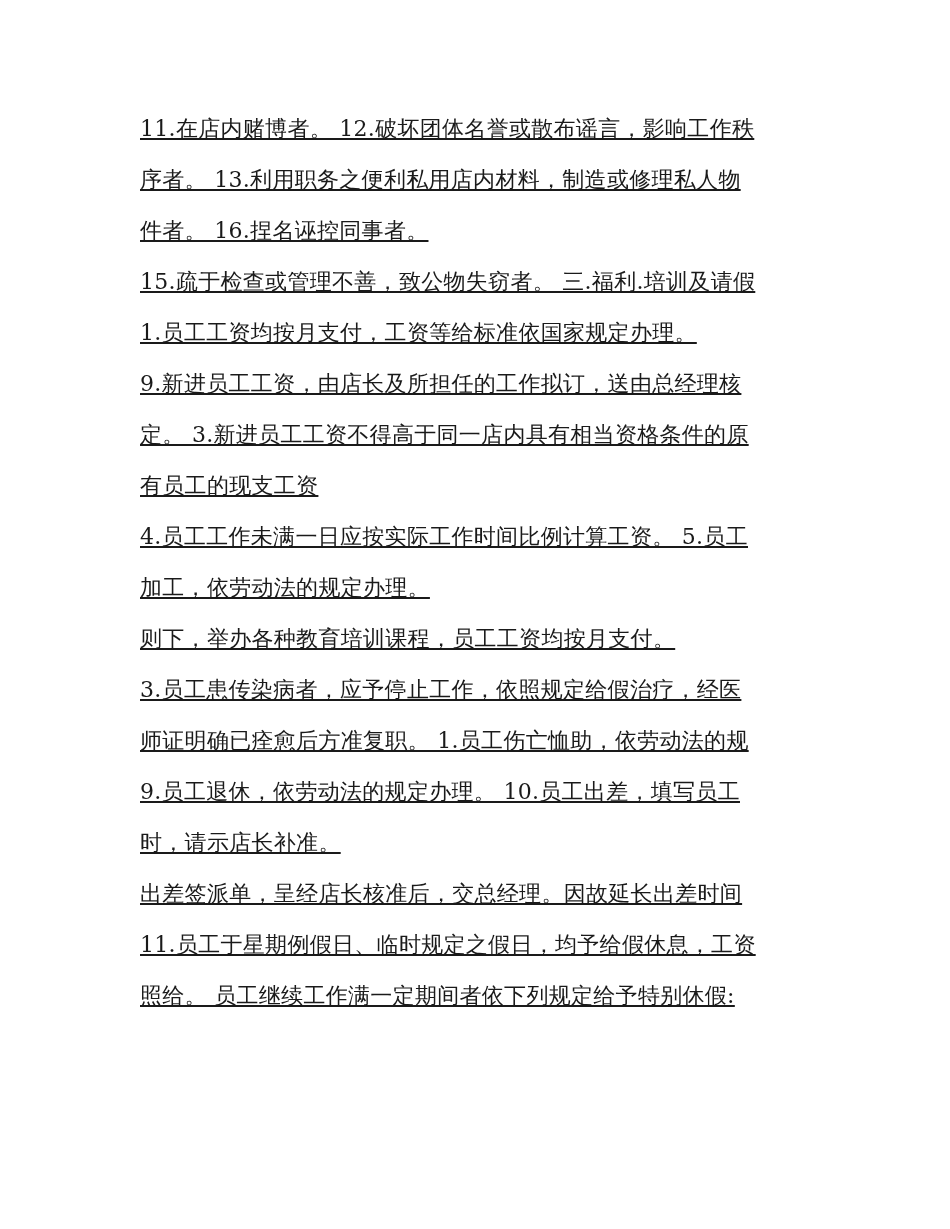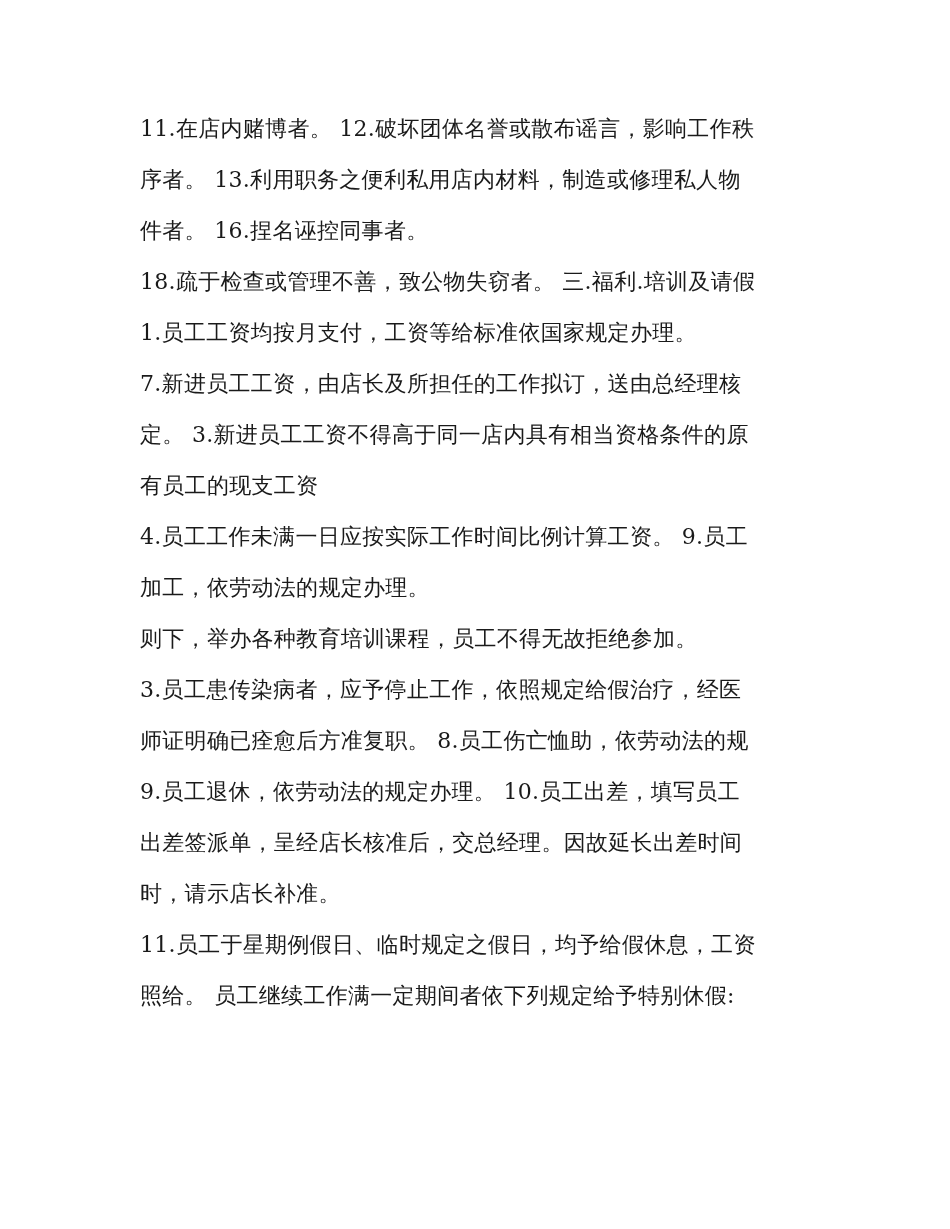--- a/index.html
+++ b/index.html
@@ -3,42 +3,42 @@
   <meta charset="utf-8">
   <style>
     html, body { margin: 0; padding: 0; }
     body {
       width: 950px; height: 1229px; background: #ffffff;
       position: relative; overflow: hidden;
       font-family: "DejaVu Serif", "Liberation Serif", serif;
       color: #1a1a1a;
     }
     .page {
-      position: absolute; left: 140px; top: 109px; width: 680px;
+      position: absolute; left: 140px; top: 109px; width: 680px; text-decoration: underline;
     }
     .line {
       height: 51px; line-height: 40px;
       font-size: 22px; white-space: nowrap; letter-spacing: 0.3px;
     }
   </style>
 </head>
 <body>
 
 <div class="page">
   <div class="line">11.在店内赌博者。 12.破坏团体名誉或散布谣言，影响工作秩</div>
   <div class="line">序者。 13.利用职务之便利私用店内材料，制造或修理私人物</div>
   <div class="line">件者。 16.捏名诬控同事者。</div>
-  <div class="line">18.疏于检查或管理不善，致公物失窃者。 三.福利.培训及请假</div>
+  <div class="line">15.疏于检查或管理不善，致公物失窃者。 三.福利.培训及请假</div>
   <div class="line">1.员工工资均按月支付，工资等给标准依国家规定办理。</div>
-  <div class="line">7.新进员工工资，由店长及所担任的工作拟订，送由总经理核</div>
+  <div class="line">9.新进员工工资，由店长及所担任的工作拟订，送由总经理核</div>
   <div class="line">定。 3.新进员工工资不得高于同一店内具有相当资格条件的原</div>
   <div class="line">有员工的现支工资</div>
-  <div class="line">4.员工工作未满一日应按实际工作时间比例计算工资。 9.员工</div>
+  <div class="line">4.员工工作未满一日应按实际工作时间比例计算工资。 5.员工</div>
   <div class="line">加工，依劳动法的规定办理。</div>
-  <div class="line">则下，举办各种教育培训课程，员工不得无故拒绝参加。</div>
+  <div class="line">则下，举办各种教育培训课程，员工工资均按月支付。</div>
   <div class="line">3.员工患传染病者，应予停止工作，依照规定给假治疗，经医</div>
-  <div class="line">师证明确已痊愈后方准复职。 8.员工伤亡恤助，依劳动法的规</div>
+  <div class="line">师证明确已痊愈后方准复职。 1.员工伤亡恤助，依劳动法的规</div>
   <div class="line">9.员工退休，依劳动法的规定办理。 10.员工出差，填写员工</div>
+  <div class="line">时，请示店长补准。</div>
   <div class="line">出差签派单，呈经店长核准后，交总经理。因故延长出差时间</div>
-  <div class="line">时，请示店长补准。</div>
   <div class="line">11.员工于星期例假日、临时规定之假日，均予给假休息，工资</div>
   <div class="line">照给。 员工继续工作满一定期间者依下列规定给予特别休假:</div>
 </div>
 
 </body></html>

